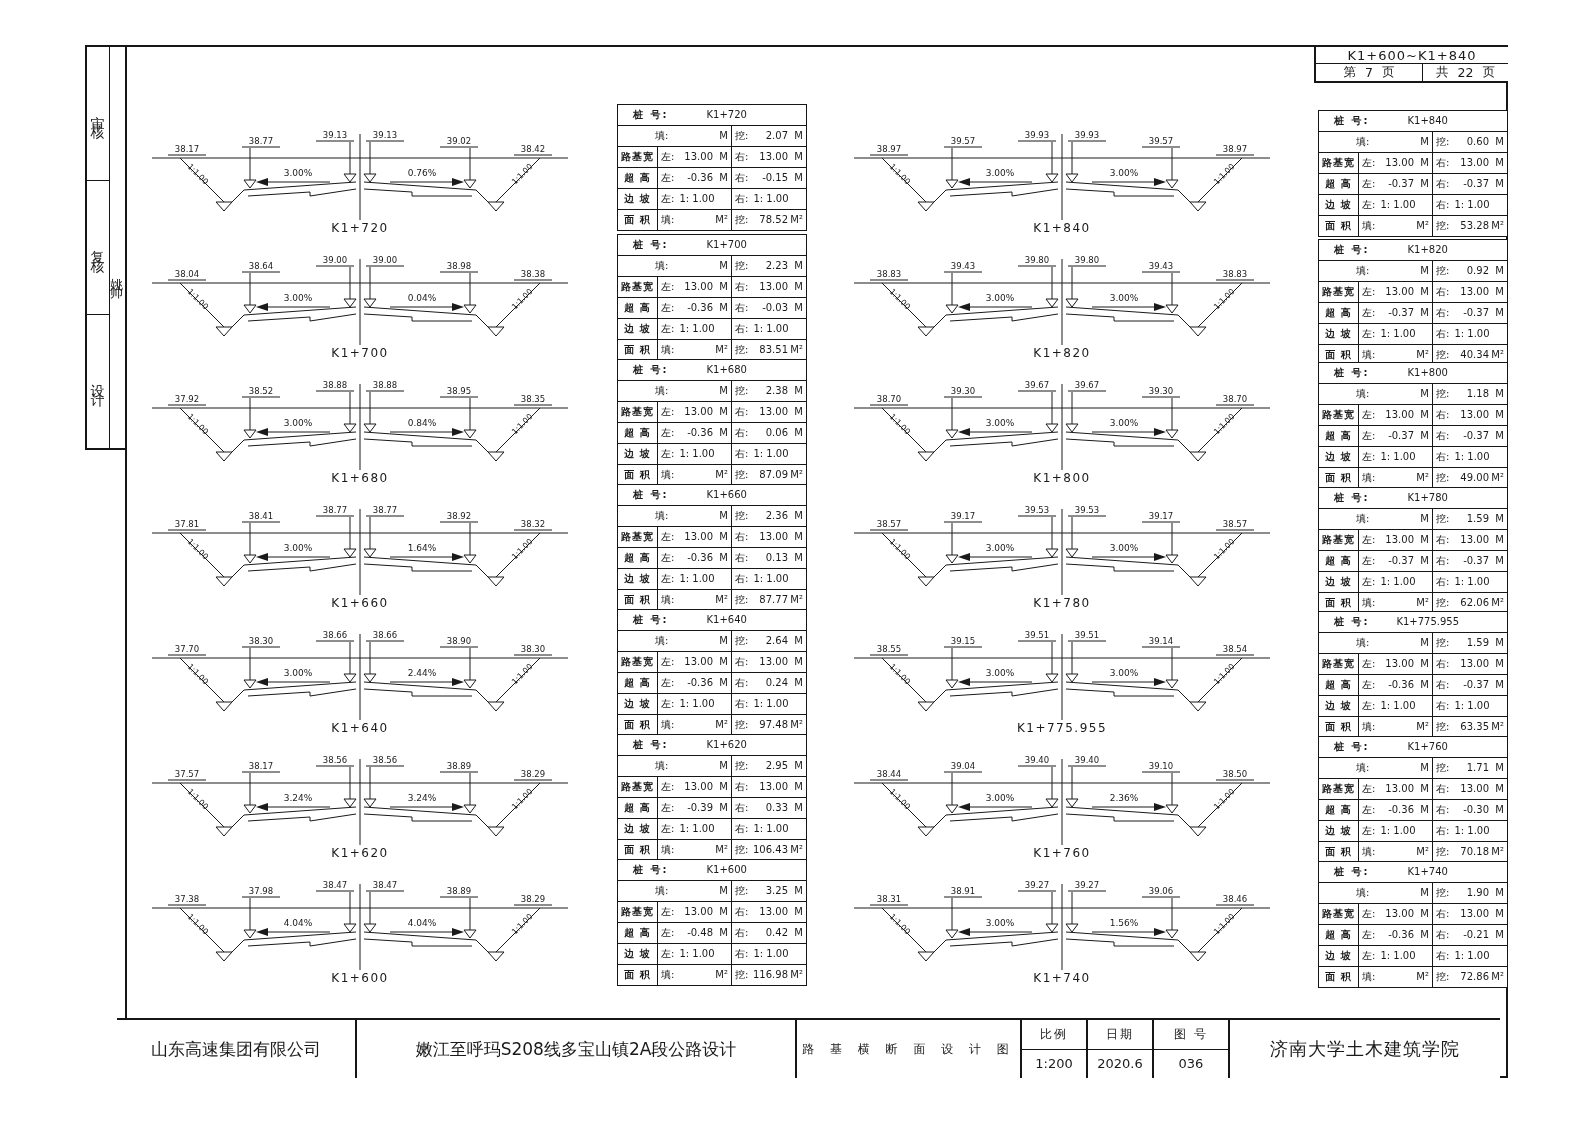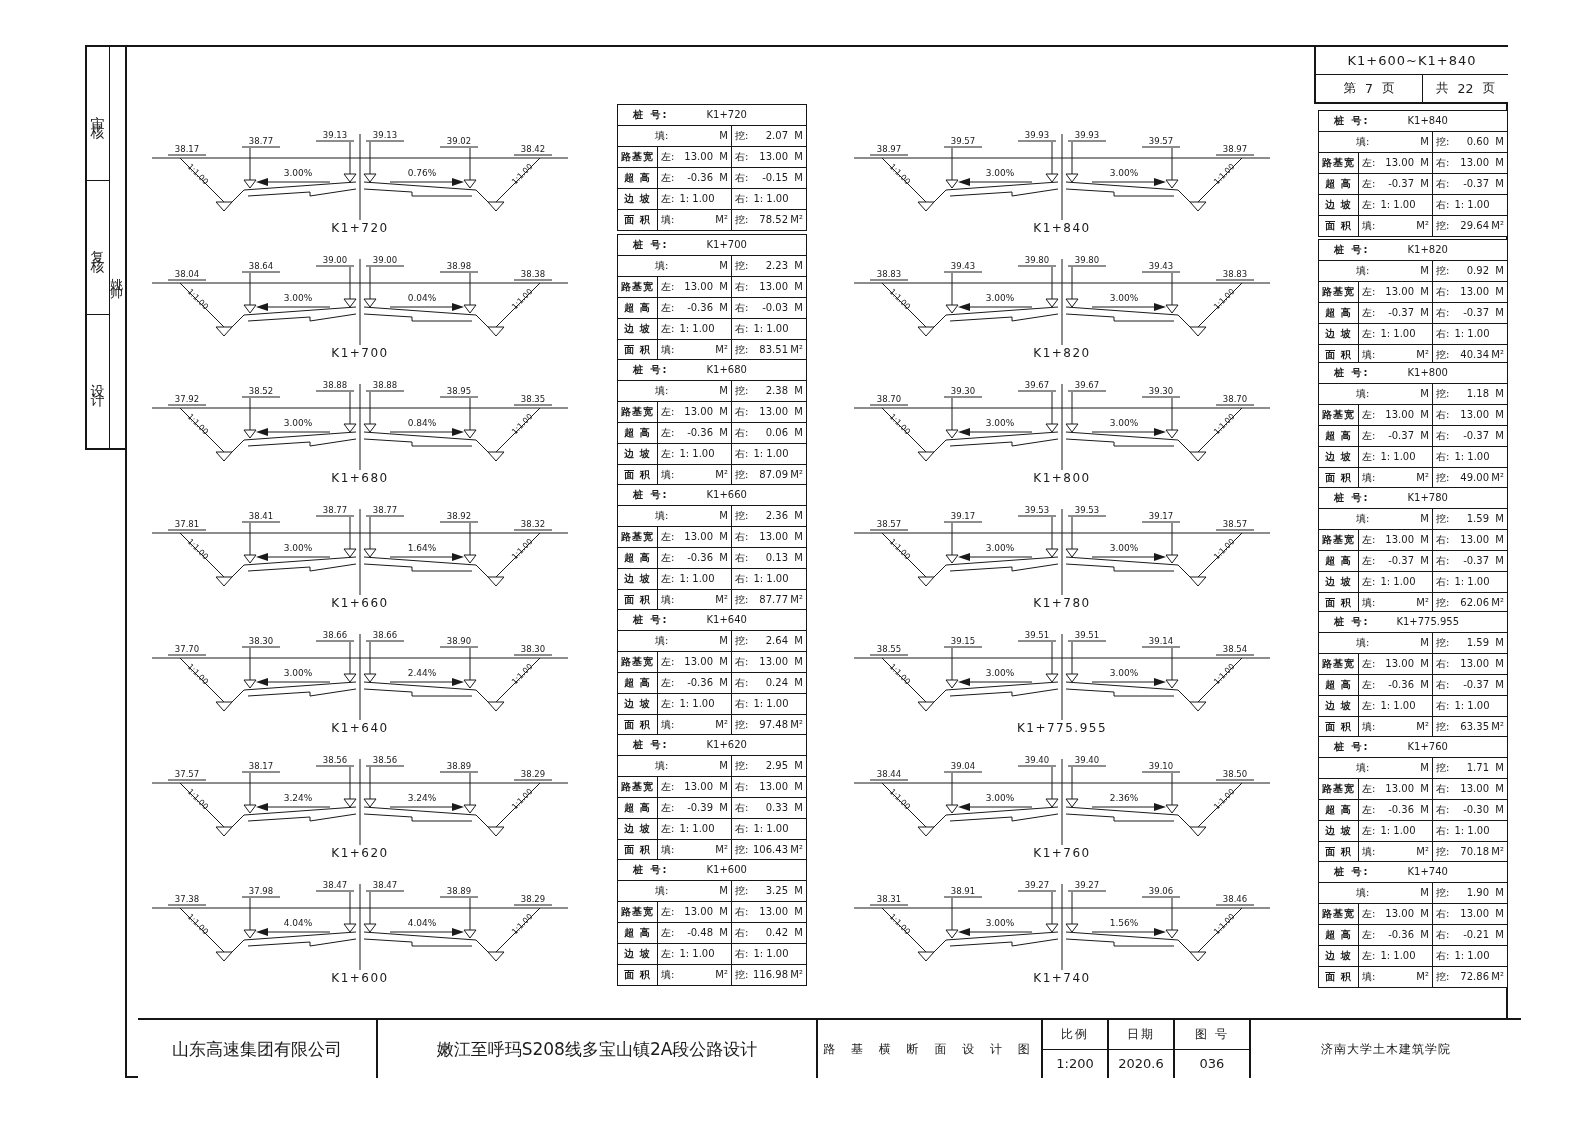--- a/index.html
+++ b/index.html
@@ -11,21 +11,21 @@
   .sidebar{position:absolute;left:85px;top:45px;width:42px;height:405px;border:2px solid #161616;
            box-sizing:border-box;display:flex;background:#fff;}
   .sb-labels{width:22px;display:flex;flex-direction:column;border-right:1px solid #161616;}
   .sb-cell{flex:1;border-bottom:1px solid #161616;display:flex;align-items:center;justify-content:center;
            writing-mode:vertical-rl;text-orientation:upright;font-size:14px;letter-spacing:9px;}
   .sb-cell:last-child{border-bottom:none;}
   .sb-names{flex:1;position:relative;}
   .sb-name{position:absolute;top:55%;left:0;width:100%;display:flex;justify-content:center;
            writing-mode:vertical-rl;text-orientation:upright;font-size:13px;letter-spacing:7px;}
   
-  .infobox{position:absolute;left:1314px;top:45px;width:194px;height:59px;background:#fff;
+  .infobox{position:absolute;left:1314px;top:45px;width:194px;height:38px;background:#fff;
            border-left:2px solid #161616;border-bottom:2px solid #161616;border-top:2.5px solid #161616;
            box-sizing:border-box;display:flex;flex-direction:column;}
   .ib-r1{flex:1;border-bottom:1.5px solid #161616;display:flex;align-items:center;justify-content:center;
          font-size:13px;letter-spacing:1px;}
   .ib-r2{flex:1;display:flex;}
   .ib-c{flex:1;display:flex;align-items:center;justify-content:center;gap:9px;font-size:12.5px;}
   .ib-c:first-child{border-right:1.5px solid #161616;flex:1.25;}
   
   .sec{position:absolute;width:420px;height:118px;}
   .sec svg text{font-family:"DejaVu Sans",sans-serif;}
@@ -43,34 +43,34 @@
   .ch{width:40px;justify-content:center;letter-spacing:1px;font-weight:bold;padding:0 1px;}
   .cl{width:74px;}
   .cr{flex:1;}
   .c2a{width:114px;}
   .c2a > span:first-child{margin-left:34px;}
   .c2b{flex:1;}
   .v{margin-left:auto;text-align:right;}
   .vs{margin-left:5px;}
   .u{flex:0 0 13px;text-align:right;margin-left:2px;}
   
-  .titleblock{position:absolute;left:138px;top:1018px;width:1383px;height:60px;box-sizing:border-box;
+  .titleblock{position:absolute;left:117px;top:1018px;width:1383px;height:60px;box-sizing:border-box;
               border-top:2px solid #161616;display:flex;background:#fff;}
   .tb-cell{border-right:2px solid #161616;display:flex;align-items:center;justify-content:center;
            box-sizing:border-box;}
   .tb-cell:last-child{border-right:none;}
   .tb-company{flex:0 0 240px;font-size:17px;}
   .tb-project{flex:0 0 440px;font-size:17px;}
   .tb-title{flex:0 0 225px;font-size:12px;letter-spacing:6px;}
   .tb-kv{flex:0 0 66px;flex-direction:column;align-items:stretch;}
   .tb-kv3{flex:0 0 76px;}
   .tb-k{flex:1;border-bottom:1.5px solid #161616;display:flex;align-items:center;justify-content:center;
         font-size:12px;letter-spacing:2px;}
   .tb-v{flex:1;display:flex;align-items:center;justify-content:center;font-size:13px;text-align:right;}
-  .tb-institute{flex:1;font-size:12px;letter-spacing:1px;}
+  .tb-institute{flex:1;font-size:18px;letter-spacing:1px;}
 </style>
 </head>
 <body>
 
 <div id="sheet">
 
   <div class="frame"></div>
 
   <div class="sidebar">
     <div class="sb-labels">
@@ -1042,21 +1042,21 @@
       </div>
    <div class="trow">
      <div class="cell ch">面 积</div>
      <div class="cell cl">
           <span>填:</span>
           <span class="v"></span>
           <span class="u">M²</span>
         </div>
      <div class="cell cr">
           <span>挖:</span>
-          <span class="v">29.64</span>
+          <span class="v">53.28</span>
           <span class="u">M²</span>
         </div>
       </div>
     </div>
     <div class="sec" style="left: 852px; top: 243px;"><svg viewBox="0 0 420 118" width="420" height="118">
   <g stroke="#1a1a1a" stroke-width="1" fill="none">
     <line x1="2" y1="40" x2="418" y2="40"></line>
     <line x1="210" y1="16" x2="210" y2="102"></line>
     <polyline points="30,40 74,84"></polyline>
     <polyline points="82,84 94,72"></polyline>

